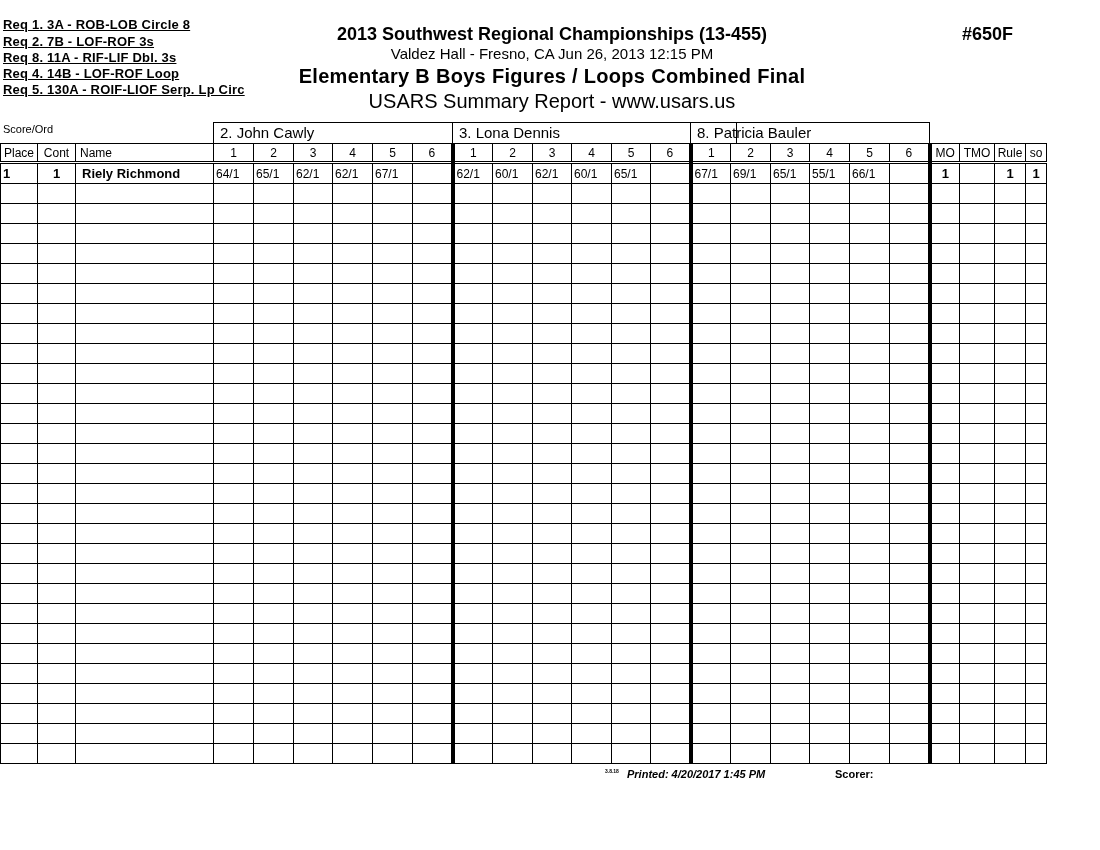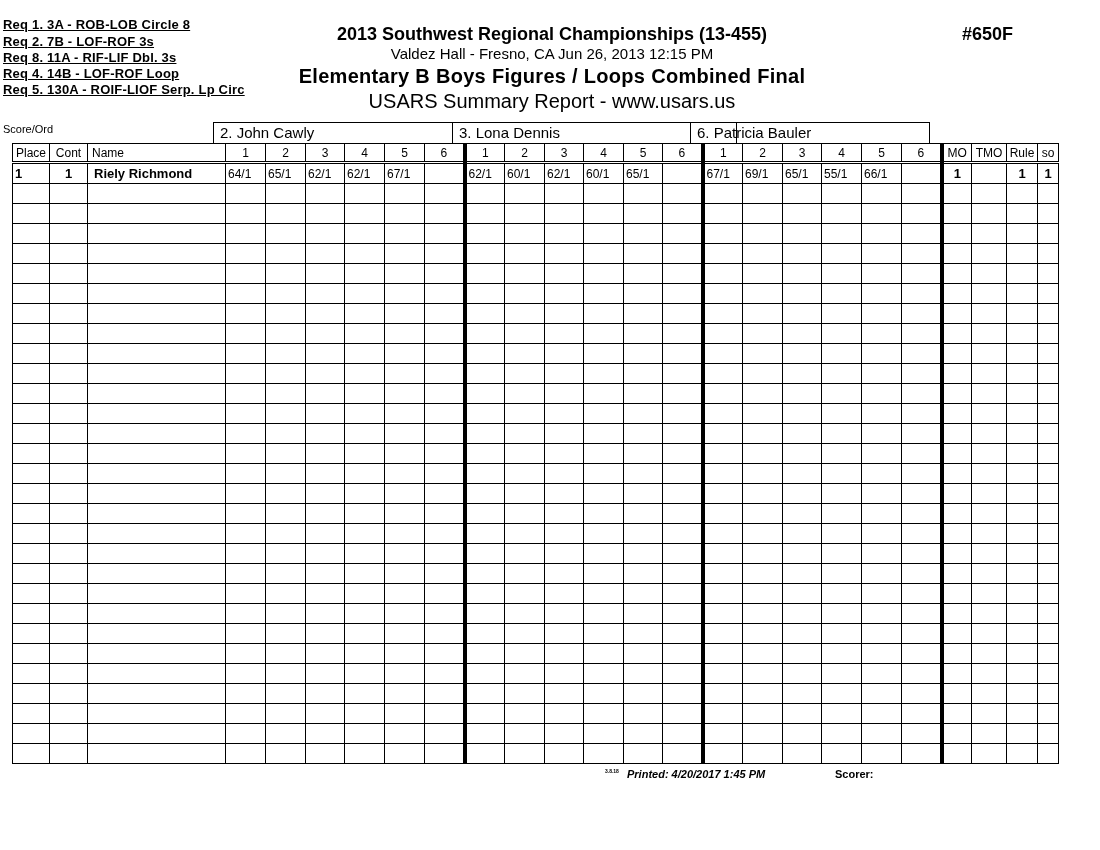--- a/index.html
+++ b/index.html
@@ -6,21 +6,21 @@
   body { width:1100px; height:850px; position:relative; overflow:hidden; font-family:"Liberation Sans", sans-serif; color:#000; }
   .abs { position:absolute; white-space:nowrap; }
   .req { left:3px; font-size:13px; font-weight:bold; letter-spacing:0.2px;text-decoration:underline; }
   .title1 { left:280px; width:544px; text-align:center; top:24px; font-size:18px; font-weight:bold; }
   .title2 { left:280px; width:544px; text-align:center; top:45px; font-size:15px; }
   .title3 { left:280px; width:544px; text-align:center; top:65px; font-size:20px; font-weight:bold; letter-spacing:0.3px; }
   .title4 { left:280px; width:544px; text-align:center; top:90px; font-size:20px; }
   .eventno { left:962px; top:24px; font-size:18px; font-weight:bold; }
   .scoreord { left:3px; top:123px; font-size:11px; }
   .judge-box { position:absolute; top:122px; height:21px; border:1px solid #000; border-bottom:none; box-sizing:border-box; font-size:15px; padding:1px 0 0 6px; }
-  table.grid { position:absolute; left:12px; top:143px; border-collapse:collapse; table-layout:fixed; }
+  table.grid { position:absolute; left:0; top:143px; border-collapse:collapse; table-layout:fixed; }
   table.grid td { border:1px solid #000; height:19px; padding:0; font-size:12px; overflow:hidden; white-space:nowrap; }
   table.grid tr.hdr td { text-align:center; font-size:12px; border-bottom:3px double #000; height:17px; }
   table.grid tr.hdr td.namehdr { text-align:left; padding-left:4px; }
   .thick { border-left:4px solid #000 !important; }
   td.bold { font-weight:bold; font-size:13px !important; }
   td.c { text-align:center; }
   td.l { text-align:left; padding-left:2px !important; }
   td.nm { padding-left:6px !important; }
   .footer-ver { left:605px; top:768px; font-size:5px; font-weight:bold; }
   .footer-printed { left:627px; top:768px; font-size:11px; font-weight:bold;font-style:italic; }
@@ -37,21 +37,21 @@
 
 <div class="abs title1">2013 Southwest Regional Championships (13-455)</div>
 <div class="abs title2">Valdez Hall - Fresno, CA  Jun 26, 2013  12:15 PM</div>
 <div class="abs title3">Elementary B Boys Figures / Loops Combined Final</div>
 <div class="abs title4">USARS Summary Report - www.usars.us</div>
 <div class="abs eventno">#650F</div>
 
 <div class="abs scoreord">Score/Ord</div>
 <div class="judge-box" style="left:213px;width:240px;">2.  John Cawly</div>
 <div class="judge-box" style="left:452px;width:285px;">3.  Lona Dennis</div>
-<div class="judge-box" style="left:690px;width:240px;">6.  Patricia Bauler</div>
+<div class="judge-box" style="left:690px;width:240px;">8.  Patricia Bauler</div>
 
 <table class="grid" id="grid">
   <colgroup>
     <col style="width:37px">
       <col style="width:38px">
       <col style="width:138px">
     <col style="width:40px">
       <col style="width:40px">
       <col style="width:39px">
       <col style="width:40px">

